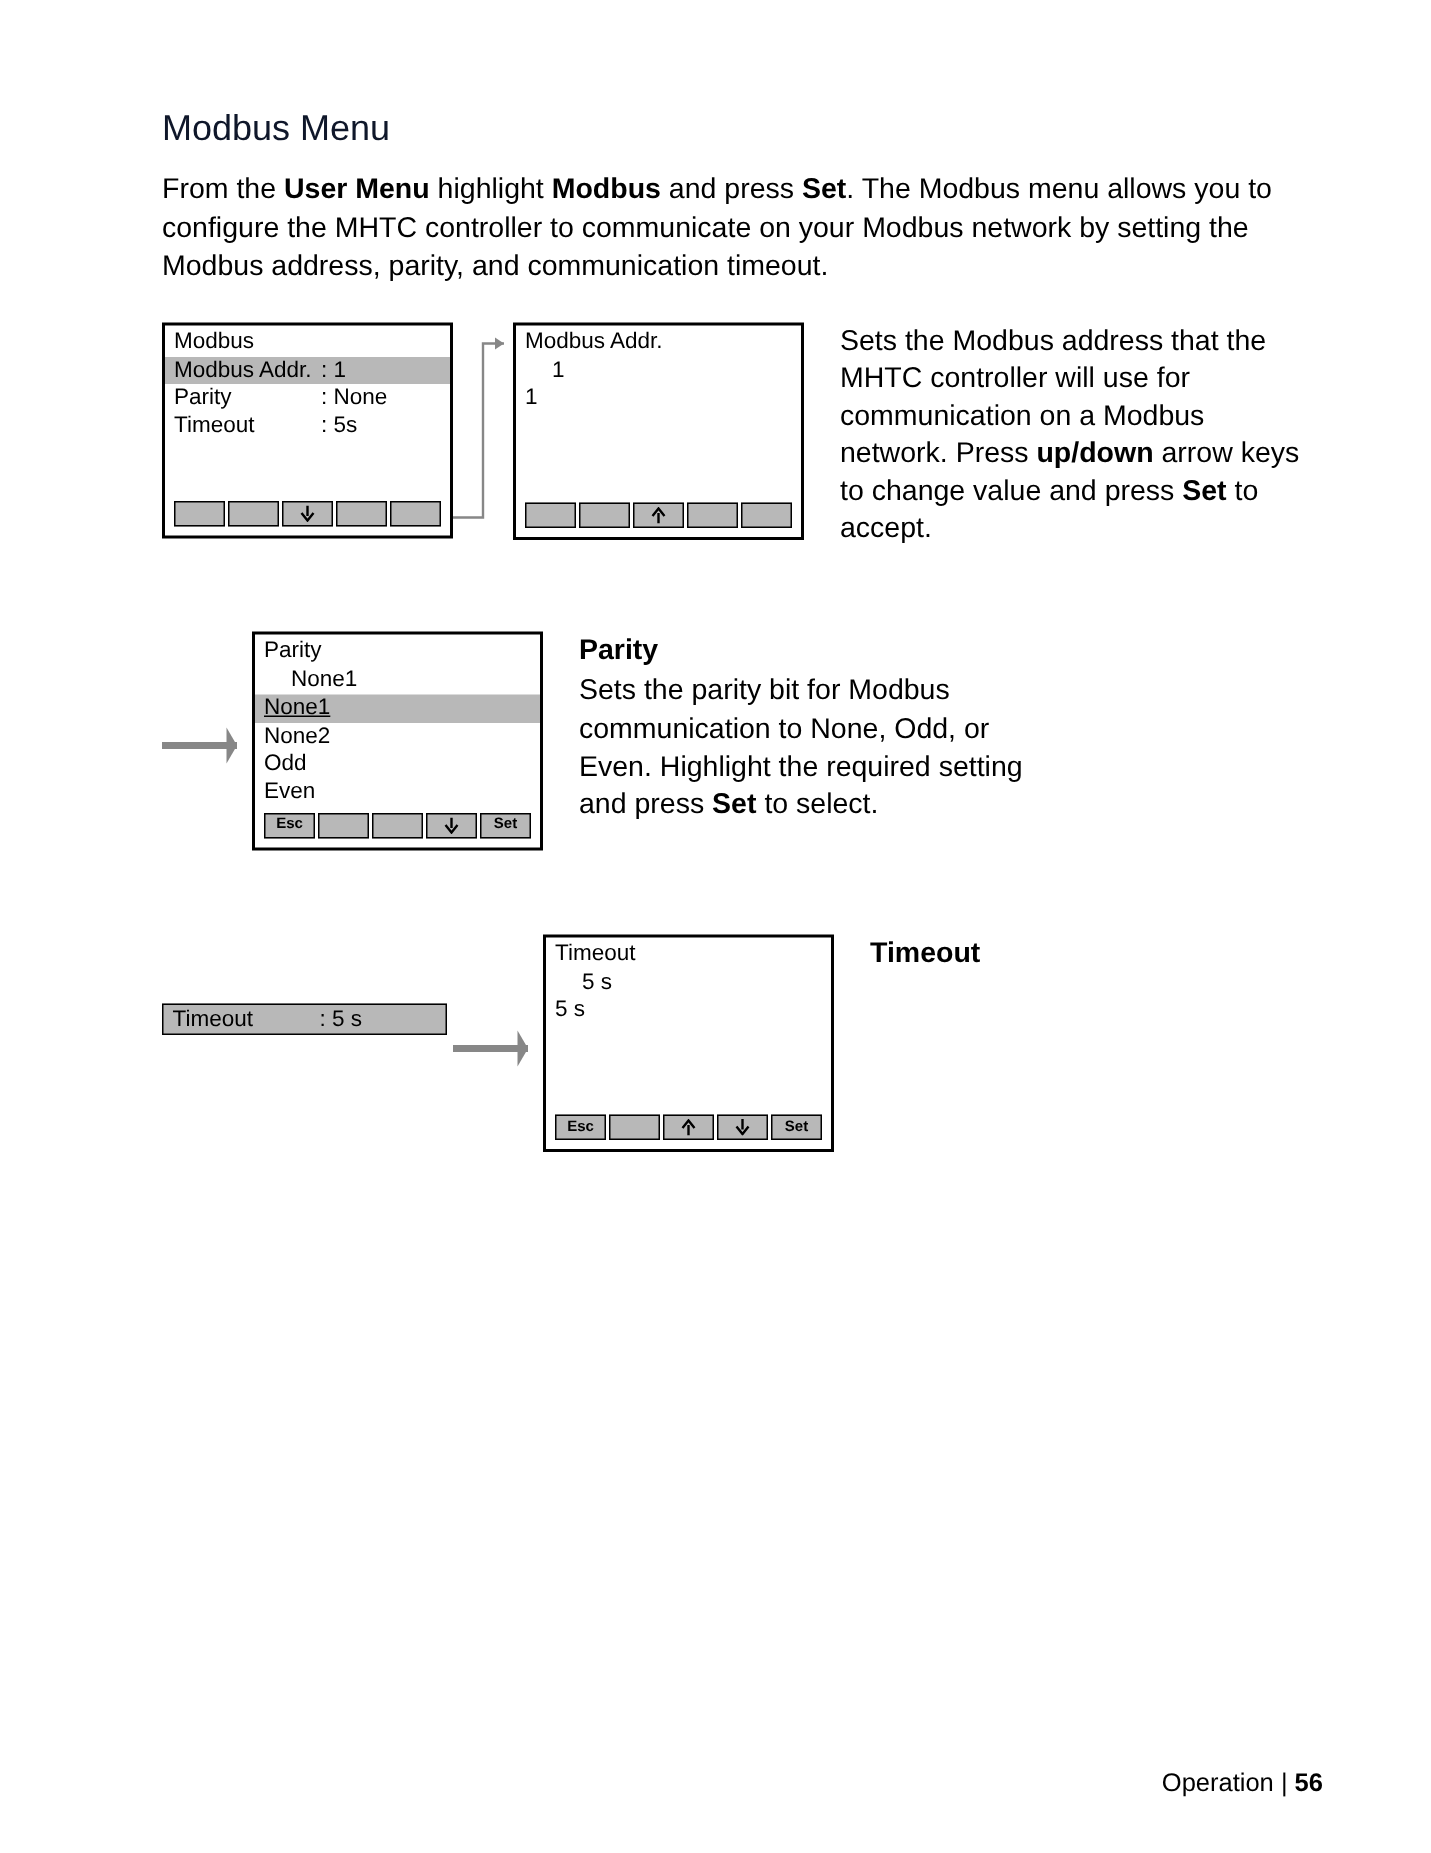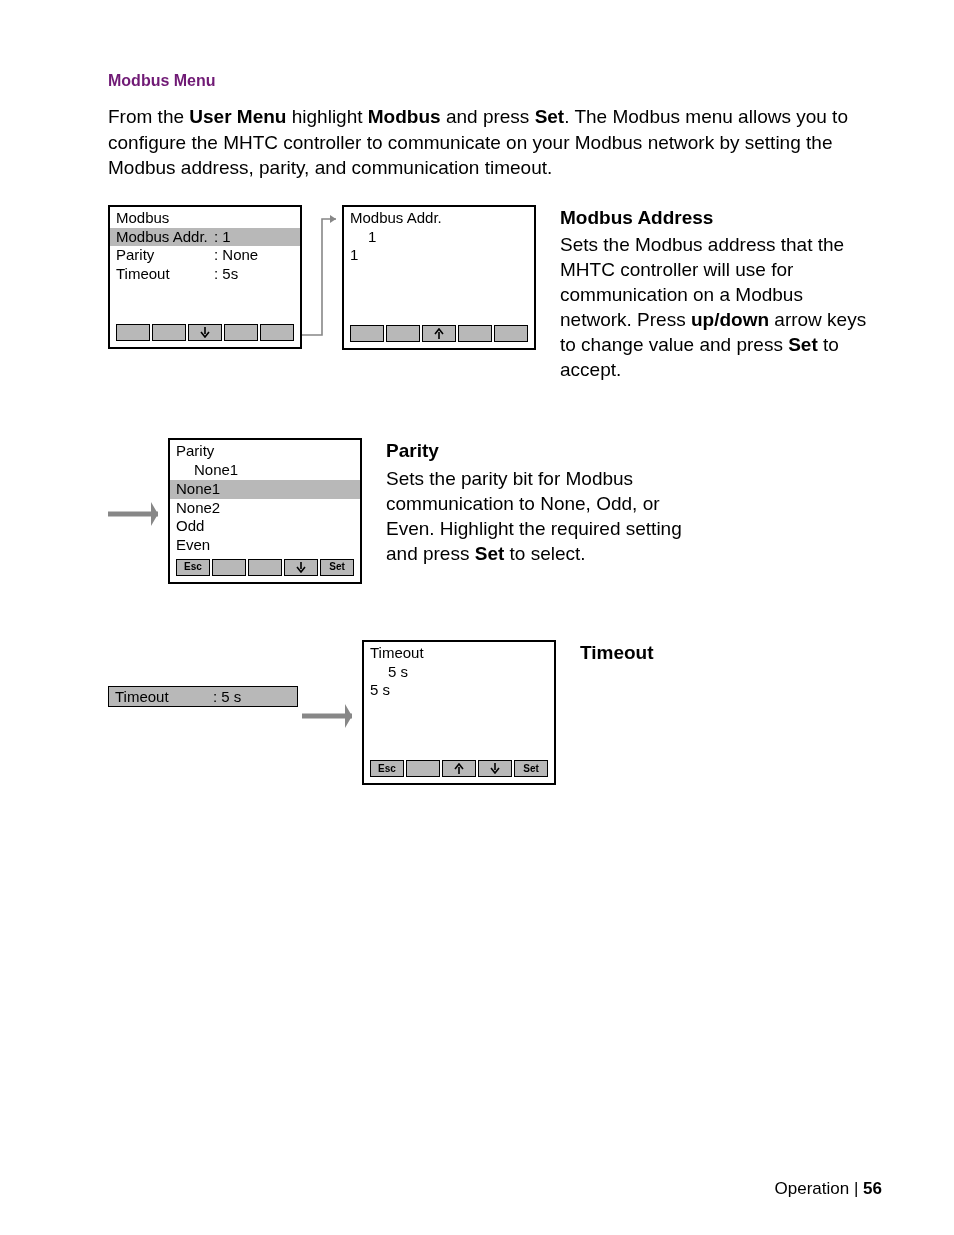--- a/index.html
+++ b/index.html
@@ -12,23 +12,23 @@
   }
   .page {
     box-sizing: border-box;
     width: 954px;
     min-height: 1235px;
     padding: 72px 72px 40px 108px;
     position: relative;
   }
   h2.section-title {
     margin: 0 0 14px 0;
-    font-size: 16px;
-    font-weight: bold;
-    color: #701a75;
+    font-size: 24px;
+    font-weight: normal;
+    color: #0f172a;
   }
   p.intro {
     margin: 0 0 24px 0;
     font-size: 19px;
     line-height: 1.35;
   }
   .bold { font-weight: bold; }
 
   .row {
     display: flex;
@@ -46,20 +46,21 @@
     position: relative;
   }
   .lcd .title-line {
     padding: 2px 6px 0 6px;
   }
   .lcd .line {
     padding: 0 6px;
   }
   .lcd .line.sel {
     background: #b8b8b8;
+    text-decoration: underline;
   }
   .lcd .line .lbl  { display: inline-block; width: 98px; }
   .lcd .line .val  { display: inline-block; }
   .lcd .indent     { padding-left: 24px; }
   .lcd .spacer-md  { height: 36px; }
   .lcd .spacer-lg  { height: 56px; }
 
   .softkeys {
     display: flex;
     justify-content: space-between;
@@ -184,21 +185,20 @@
           <svg width="10" height="11" viewBox="0 0 10 11">
               <path d="M5 11 V4 M1 6 L5 1 L9 6" stroke="#000" stroke-width="1.6" fill="none"></path>
             </svg>
         </div>
         <div class="sk"></div>
         <div class="sk"></div>
       </div>
     </div>
 
     <div class="desc">
-      <span class="hd">Modbus Address</span>
       <span>Sets the Modbus address that the MHTC controller will use for communication on a Modbus network.  Press </span><span class="bold">up/down</span><span> arrow keys to change value and press </span><span class="bold">Set</span><span> to accept.</span>
     </div>
   </div>
 
   <div class="row" style="align-items:flex-start;">
 
 
     <div class="conn-straight" style="height:60px; margin-top:46px;">
       <svg class="absfill" viewBox="0 0 60 20" preserveAspectRatio="none">
         <path d="M0 10 H50" stroke="#878787" stroke-width="1.6" fill="none"></path>

